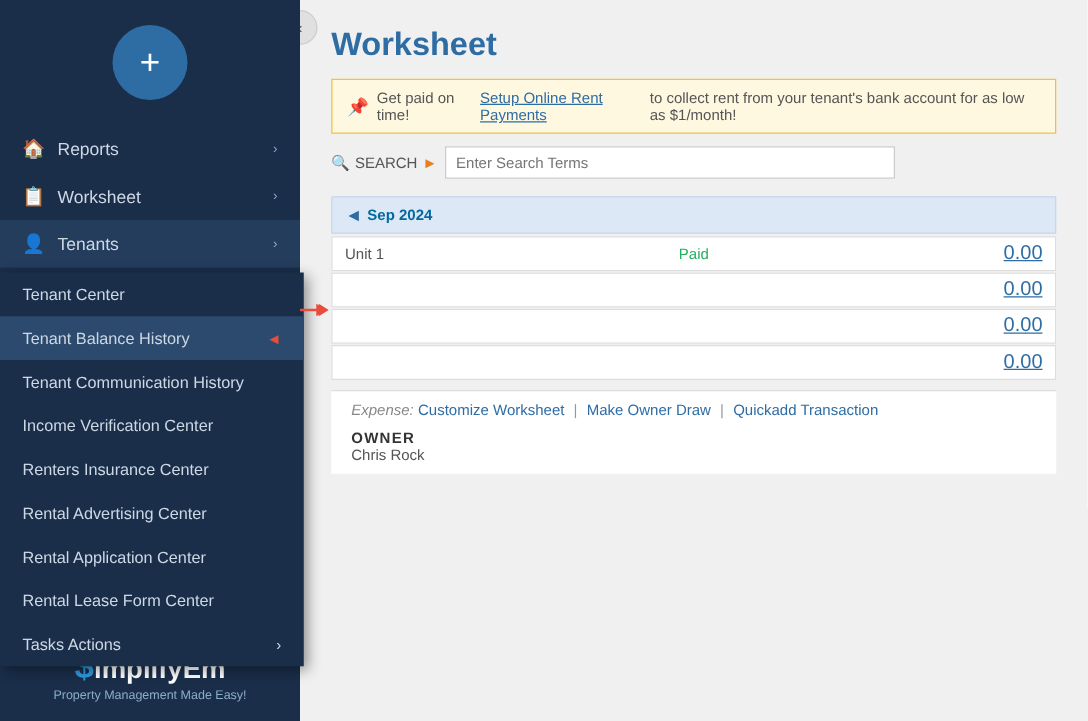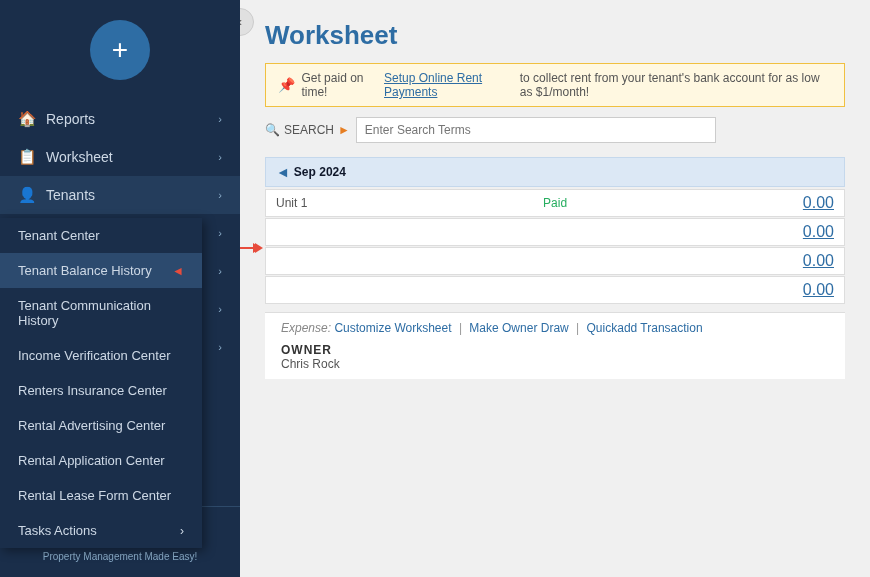--- a/index.html
+++ b/index.html
@@ -178,21 +178,21 @@
 
     .owner-section { margin-top: 6px; }
     .owner-label { font-weight: bold; color: #333; font-size: 12px; letter-spacing: 1px; text-transform: uppercase; margin-bottom: 0; }
     .owner-name { color: #555; font-size: 12px; }
 
     
     .dropdown-menu {
       position: absolute;
       top: 218px;
       left: 0px;
-      width: 202px;
+      width: 243px;
       background: #1a2e4a;
       z-index: 100;
       box-shadow: 3px 3px 10px rgba(0,0,0,0.4);
     }
     .dropdown-item {
       padding: 10px 18px;
       color: #cdd8e5;
       font-size: 13px;
       cursor: pointer;
       display: flex;
@@ -236,21 +236,21 @@
     .link-row a { color: #2e6da4; text-decoration: none; cursor: pointer; }
     .link-row .sep { color: #999; margin: 0 3px; }
 
     .table-nav {
       display: flex;
       align-items: center;
       gap: 4px;
       font-size: 12px;
       color: #555;
     }
-    .table-nav .month { color: #0f172a; font-weight: bold; }
+    .table-nav .month { color: #0369a1; font-weight: bold; }
     .nav-btn { cursor: pointer; color: #2e6da4; font-size: 14px; }
   </style>
 </head>
 <body>
 
 <div class="sidebar">
   <button class="sidebar-add-btn">
     <span>+</span>
   </button>
 

